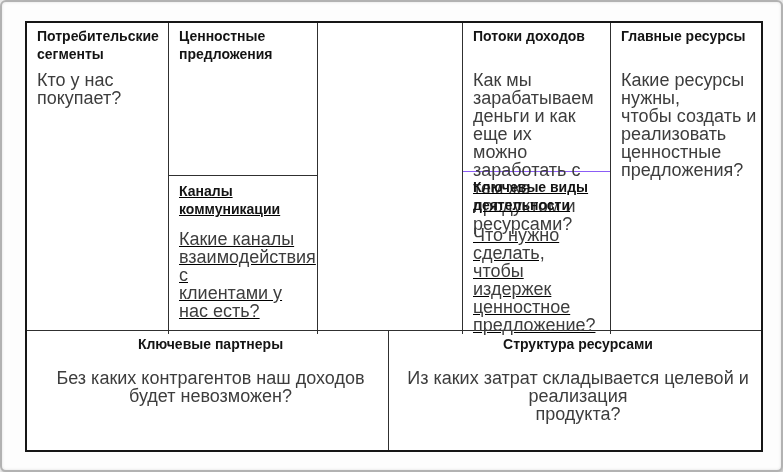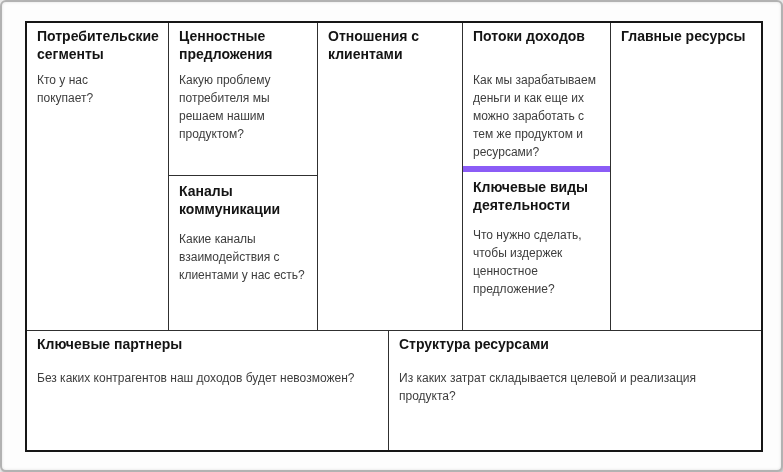--- a/index.html
+++ b/index.html
@@ -26,35 +26,36 @@
   .top {
     display: grid;
     grid-template-columns: 142px 149px 145px 148px 1fr;
     height: 308px;
     border-bottom: 1px solid #303030;
   }
   .col { border-right: 1px solid #303030; height: 100%; }
   .col.last { border-right: none; }
   .split { display: flex; flex-direction: column; }
   .split .upper-v { height: 153px; border-bottom: 1px solid #303030; }
-  .split .upper-r { height: 149px; border-bottom: 6px solid #8b5cf6; }
-  .split .lower { flex: 1; }
+  .split .upper-r { height: 149px; border-bottom: 1px solid #8b5cf6; }
+  .split .lower { flex: 1; text-decoration: underline; }
   .bottom {
     display: grid;
     grid-template-columns: 362px 1fr;
     height: 119px;
+    text-align: center;
   }
   .bleft { border-right: 1px solid #303030; }
   .cell { padding: 4px 4px 0 10px; }
   .title {
     font-size: 14px; font-weight: bold; line-height: 18px;
     color: #141414; white-space: pre-line;
   }
   .q {
-    font-size: 12px; line-height: 18px;
+    font-size: 18px; line-height: 18px;
     color: #3d3d3d; white-space: pre-line;
   }
   .top .title { min-height: 36px; margin-bottom: 8px; }
   .top .lower { padding-top: 6px; }
   .top .lower .title { margin-bottom: 12px; }
   .bottom .cell { padding-top: 4px; }
   .bottom .title { min-height: 18px; margin-bottom: 16px; }
 </style>
 </head>
 <body>
@@ -68,37 +69,31 @@
         <div class="title">Потребительские
 сегменты</div>
         <div class="q">Кто у нас
 покупает?</div>
       </div>
 
       <div class="col split">
         <div class="cell upper-v">
           <div class="title">Ценностные
 предложения</div>
-          <div class="q">Какую проблему
-потребителя мы
-решаем нашим
-продуктом?</div>
         </div>
         <div class="cell lower">
           <div class="title">Каналы
 коммуникации</div>
           <div class="q">Какие каналы
 взаимодействия с
 клиентами у нас есть?</div>
         </div>
       </div>
 
       <div class="col cell">
-        <div class="title">Отношения с
-клиентами</div>
       </div>
 
       <div class="col split">
         <div class="cell upper-r">
           <div class="title">Потоки доходов</div>
           <div class="q">Как мы зарабатываем
 деньги и как еще их
 можно заработать с
 тем же продуктом и
 ресурсами?</div>
@@ -108,20 +103,25 @@
 деятельности</div>
           <div class="q">Что нужно сделать,
 чтобы издержек
 ценностное
 предложение?</div>
         </div>
       </div>
 
       <div class="col cell last">
         <div class="title">Главные ресурсы</div>
+        <div class="q">Какие ресурсы нужны,
+чтобы создать и
+реализовать
+ценностные
+предложения?</div>
       </div>
 
     </div>
 
     <div class="bottom">
 
       <div class="cell bleft">
         <div class="title">Ключевые партнеры</div>
         <div class="q">Без каких контрагентов наш доходов будет невозможен?</div>
       </div>

